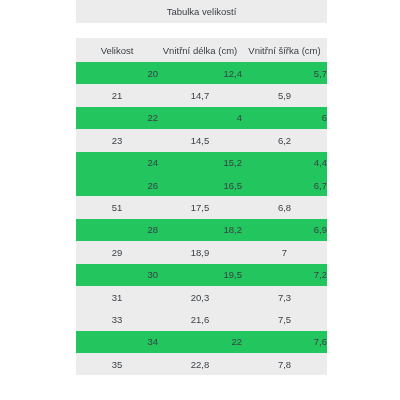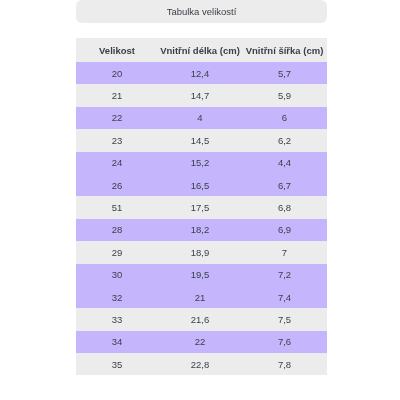--- a/index.html
+++ b/index.html
@@ -21,21 +21,20 @@
     width: 251px;
   }
 
   .chart-title-band {
     background: #ececec;
     height: 23px;
     line-height: 23px;
     text-align: center;
     font-size: 9.5px;
     color: #3a3f45;
-    border-radius: 6px;
   }
 
   .title-gap {
     height: 15px;
     background: #ffffff;
   }
 
   table.size-table {
     border-collapse: collapse;
     width: 251px;
@@ -43,38 +42,39 @@
   }
 
   table.size-table col.c-size  { width: 82px; }
   table.size-table col.c-len   { width: 84px; }
   table.size-table col.c-width { width: 85px; }
 
   table.size-table th {
     background: #ececec;
     height: 24px;
     font-size: 9.5px;
-    font-weight: bold;
+    font-weight: normal;
     color: #3a3f45;
     text-align: center;
     padding: 0;
     vertical-align: middle;
   }
 
   table.size-table td {
     height: 22.4px;
     font-size: 9.5px;
     color: #3a3f45;
     text-align: center;
     padding: 0;
     vertical-align: middle;
   }
 
   table.size-table tbody tr.row-odd td {
-    background: #c4b5fd;
+    background: #22c55e;
+    text-align: right;
   }
   table.size-table tbody tr.row-even td {
     background: #ececec;
   }
 </style>
 </head>
 <body>
 
 <div id="size-chart">
 
@@ -141,24 +141,24 @@
         <tr class="row-even">
           <td>29</td>
           <td>18,9</td>
           <td>7</td>
         </tr>
         <tr class="row-odd">
           <td>30</td>
           <td>19,5</td>
           <td>7,2</td>
         </tr>
-        <tr class="row-odd">
-          <td>32</td>
-          <td>21</td>
-          <td>7,4</td>
+        <tr class="row-even">
+          <td>31</td>
+          <td>20,3</td>
+          <td>7,3</td>
         </tr>
         <tr class="row-even">
           <td>33</td>
           <td>21,6</td>
           <td>7,5</td>
         </tr>
         <tr class="row-odd">
           <td>34</td>
           <td>22</td>
           <td>7,6</td>

